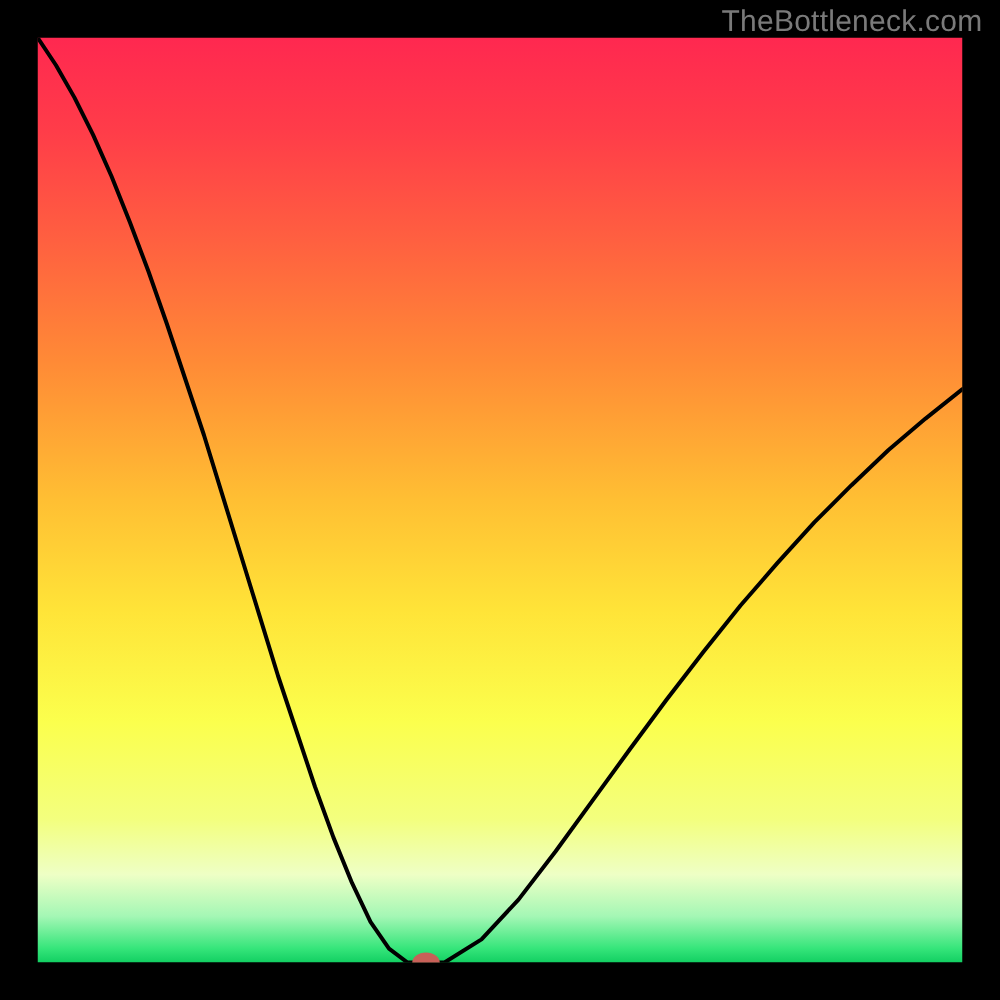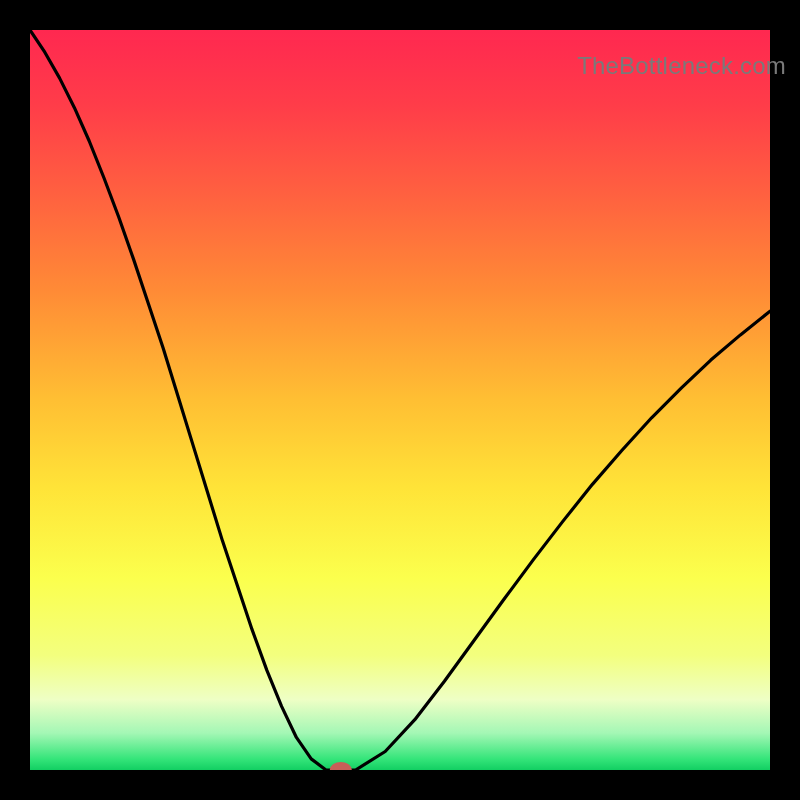--- a/index.html
+++ b/index.html
@@ -15,21 +15,20 @@
   .watermark {
     position: absolute;
     top: 4px;
     right: 14px;
     color: #7a7a7a;
     font-size: 24px;
     font-weight: 500;
     letter-spacing: 0.2px;
     z-index: 20;
     user-select: none;
-    margin-top: 48px;
   }
   .plot {
     position: absolute;
     left: 30px;
     top: 30px;
     width: 740px;
     height: 740px;
   }
 </style>
 </head>

